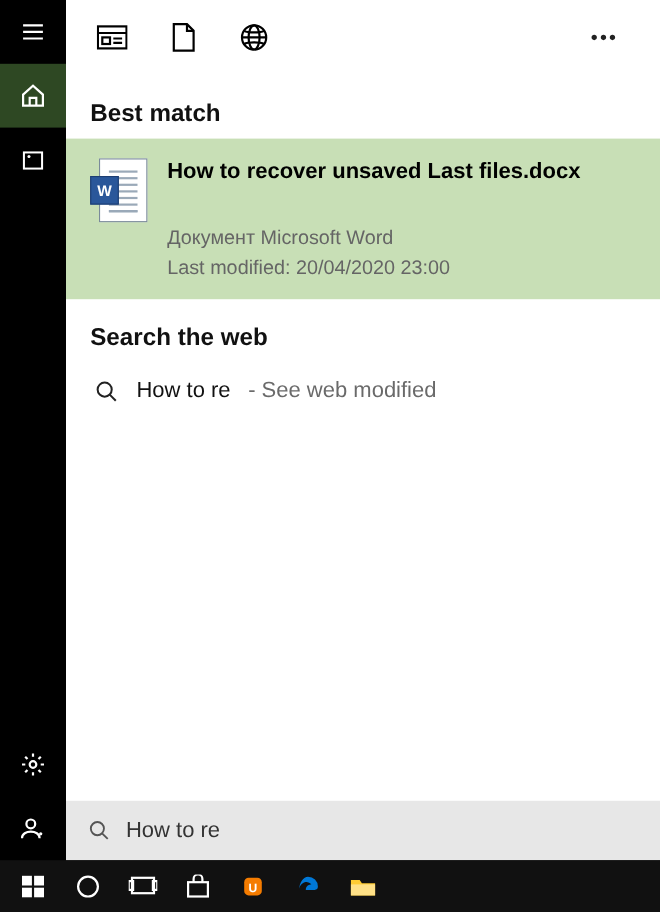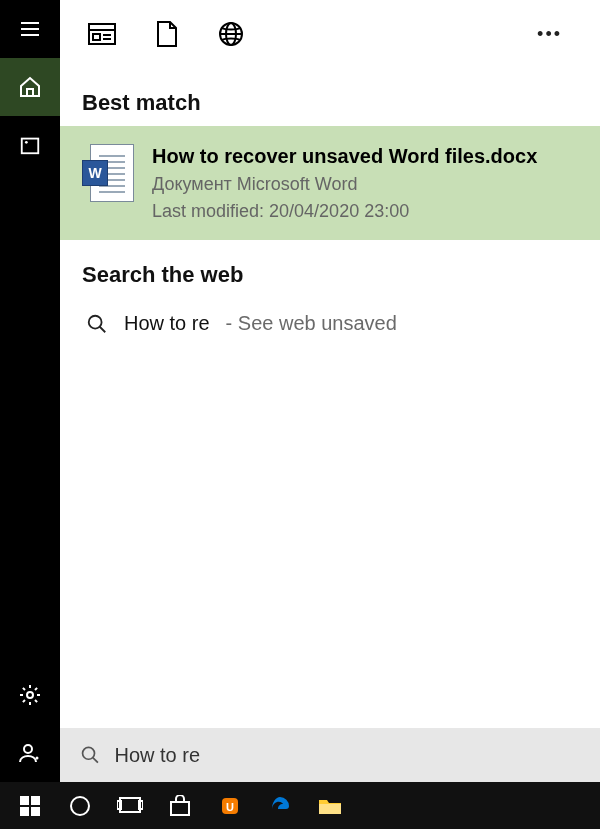--- a/index.html
+++ b/index.html
@@ -66,21 +66,21 @@
   .word-page::after { top:46px; }
   .word-badge {
     position:absolute; left:0; top:16px; width:26px; height:26px;
     background:#2a579a; color:#fff;
     display:flex; align-items:center; justify-content:center;
     font-weight:700; font-size:14px;
     border:1px solid #1d3e72;
   }
   .match-text { display:flex; flex-direction:column; gap:6px; }
   .match-title { font-size: 20px; font-weight: 600; color:#000; line-height:1.2; }
-  .match-sub { font-size: 18px; color:#656565; }
+  .match-sub { font-size: 18px; color:#656565;margin-top:32px; }
   .match-meta { font-size: 18px; color:#656565; }
   .web-row {
     display:flex; align-items:center; gap:16px;
     padding: 14px 26px;
     font-size:20px;
     color:#333;
   }
   .web-query { color:#111; }
   .web-hint { color:#6a6a6a; }
   .results-blank { flex:1; }
@@ -179,35 +179,35 @@
   </div>
 
   <div class="section-label">Best match</div>
 
   <div class="best-match">
     <div class="word-icon">
       <div class="word-page"></div>
       <div class="word-badge">W</div>
     </div>
     <div class="match-text">
-      <div class="match-title">How to recover unsaved Word files.docx</div>
+      <div class="match-title">How to recover unsaved Last files.docx</div>
       <div class="match-sub">Документ Microsoft Word</div>
       <div class="match-meta">Last modified: 20/04/2020 23:00</div>
     </div>
   </div>
 
   <div class="section-label">Search the web</div>
 
   <div class="web-row">
     <svg width="22" height="22" viewBox="0 0 24 24">
         <circle cx="10" cy="10" r="7" fill="none" stroke="#222" stroke-width="2"></circle>
         <line x1="15" y1="15" x2="21" y2="21" stroke="#222" stroke-width="2"></line>
       </svg>
     <span class="web-query">How to re</span>
-    <span class="web-hint">- See web unsaved</span>
+    <span class="web-hint">- See web modified</span>
   </div>
 
   <div class="results-blank"></div>
 
   <div class="search-box">
     <svg width="22" height="22" viewBox="0 0 24 24">
         <circle cx="10" cy="10" r="7" fill="none" stroke="#555" stroke-width="2"></circle>
         <line x1="15" y1="15" x2="21" y2="21" stroke="#555" stroke-width="2"></line>
       </svg>
     <input class="search-input" value="How to re" placeholder="Type here to search" style="">

